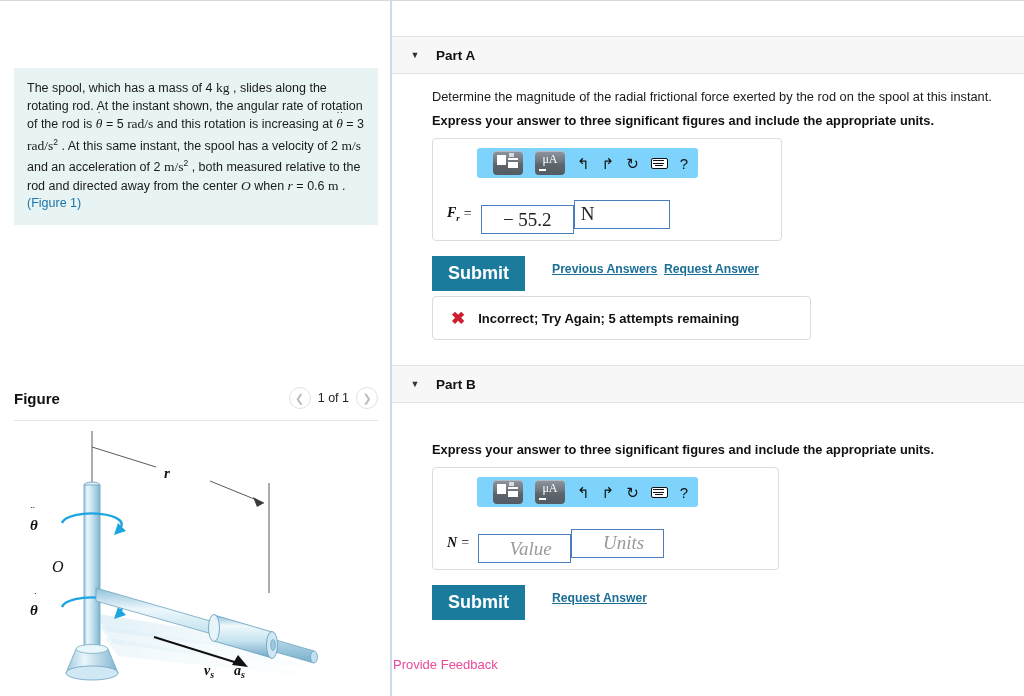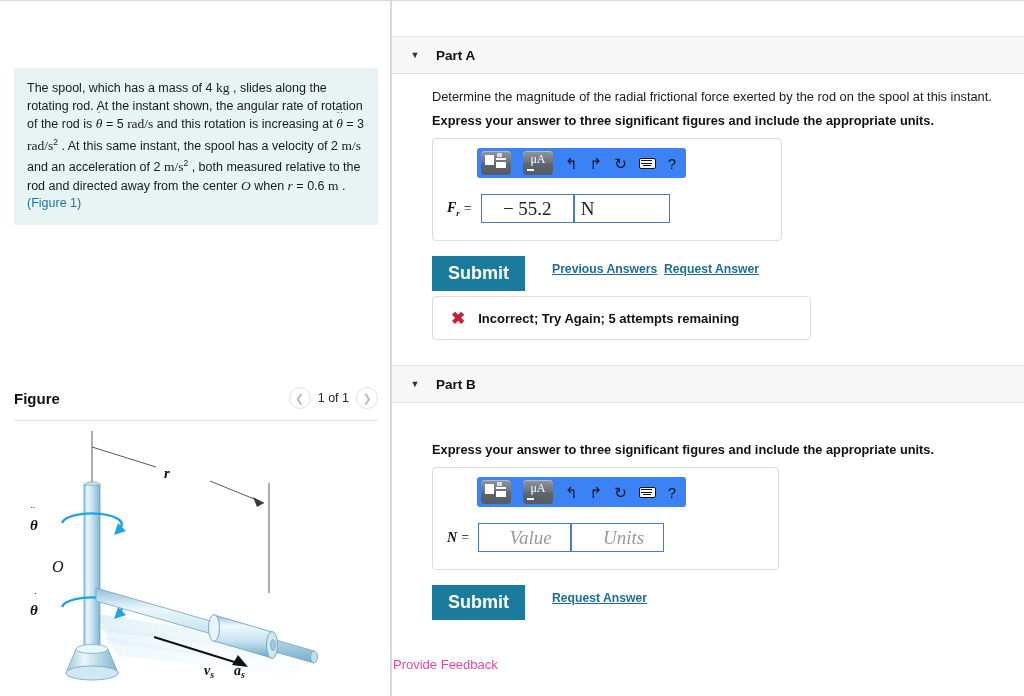--- a/index.html
+++ b/index.html
@@ -132,24 +132,24 @@
   
   .answer-box {
     position: absolute;
     border: 1px solid #dcdcdc;
     border-radius: 4px;
     background: #fff;
   }
   .mj-toolbar {
     position: absolute; left: 44px; top: 9px;
     height: 30px;
-    background: #3b82f6;
+    background: #7dd3fc;
     border-radius: 3px;
     display: flex; align-items: center;
-    padding: 0 10px 0 4px;
+    padding: 0 10px 0 16px;
     gap: 12px;
   }
   .tpl-btn {
     width: 30px; height: 24px;
     border-radius: 4px;
     background: linear-gradient(#8f96a0 0%, #6e747c 46%, #5f656d 54%, #555b62 100%);
     position: relative;
     cursor: pointer;
     box-shadow: 0 1px 0 rgba(255,255,255,0.35) inset;
   }
@@ -201,21 +201,21 @@
   }
   .ans-field {
     border: 1px solid #4a7ebb;
     background: #fff;
     height: 29px;
     display: flex; align-items: center; justify-content: center;
     font-family: "Liberation Serif", serif;
     font-size: 19px; color: #222;
     cursor: text;
   }
-  .ans-field.val { width: 93px; }
+  .ans-field.val { width: 93px; margin-top: 11px; }
   .ans-field.unit { width: 93px; justify-content: flex-start; padding-left: 6px; }
   .ans-field.unit-wide { width: 96px; justify-content: flex-start; padding-left: 6px; }
   .ans-field.ph {
     color: #9a9a9a; font-style: italic; justify-content: center; padding-left: 12px;
   }
 
   
   .submit-btn {
     position: absolute;
     background: #1b7b9c;

